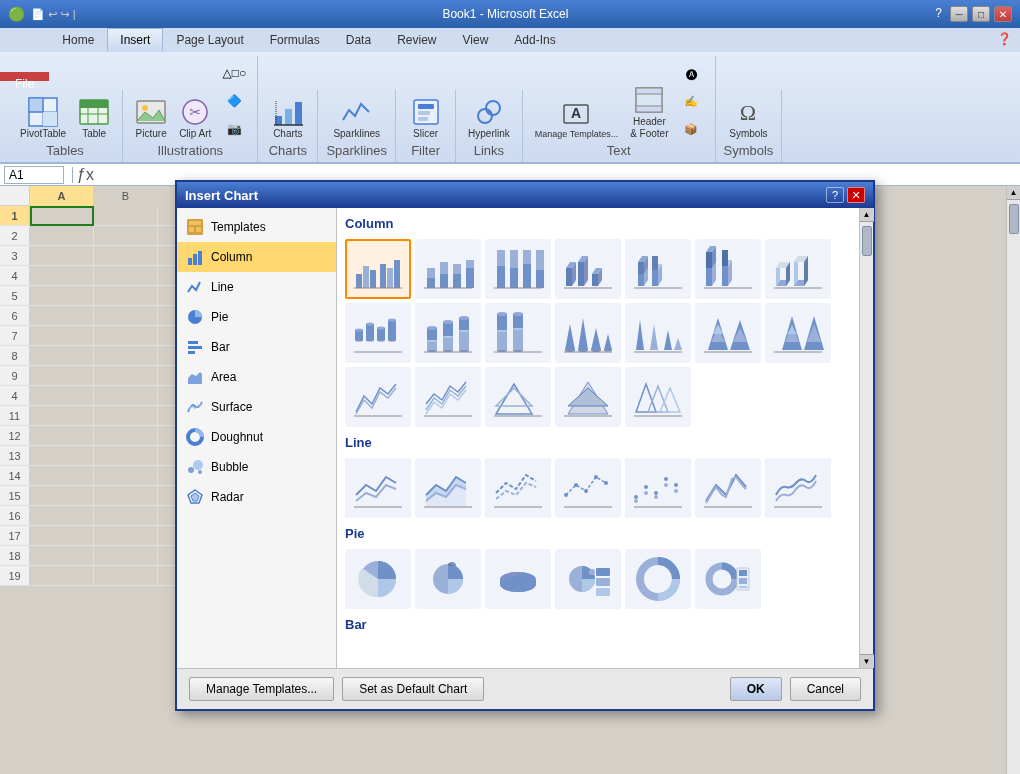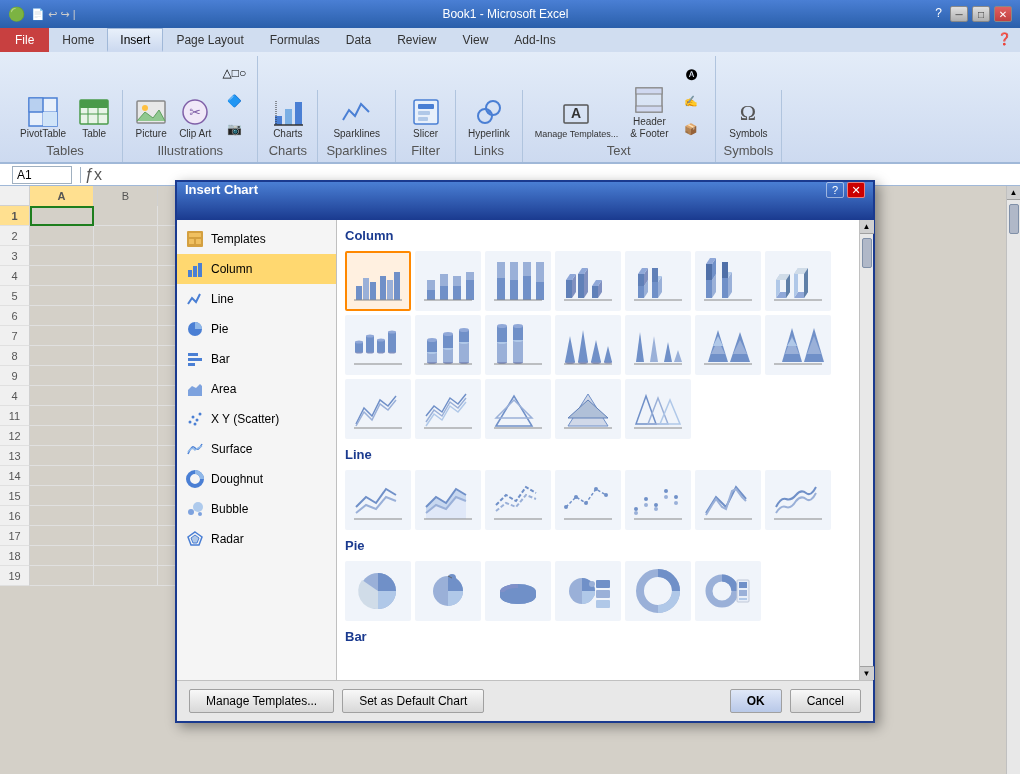--- a/index.html
+++ b/index.html
@@ -9,47 +9,47 @@
     .title-bar { background: linear-gradient(to bottom, #4a7fd4, #2a5faa); height: 28px; display: flex; align-items: center; justify-content: space-between; padding: 0 8px; }
     .title-bar-text { color: white; font-size: 12px; }
     .title-bar-controls { display: flex; gap: 4px; }
     .title-bar-btn { width: 18px; height: 16px; background: linear-gradient(to bottom, #e0e0e0, #b0b0b0); border: 1px solid #888; border-radius: 2px; display: flex; align-items: center; justify-content: center; font-size: 10px; cursor: pointer; color: #333; }
 
     
     .ribbon { background: linear-gradient(to bottom, #e8f0fa, #cddaf0); border-bottom: 2px solid #a0b8d8; }
     .ribbon-tabs { display: flex; background: #d0ddf0; height: 24px; }
     .ribbon-tab { padding: 4px 12px; font-size: 12px; cursor: pointer; border: 1px solid transparent; border-bottom: none; color: #333; }
     .ribbon-tab.active { background: linear-gradient(to bottom, #e8f0fa, #cddaf0); border-color: #a0b8d8; border-bottom: 2px solid #cddaf0; color: #000; font-weight: normal; }
-    .ribbon-tab.file { background: #c84040; color: white; border-radius: 0; padding: 4px 14px; }
+    .ribbon-tab.file { background: #c84040; color: white; border-radius: 0; padding: 4px 14px; margin-top: 44px; }
     .ribbon-content { display: flex; align-items: flex-end; padding: 4px 8px 0; min-height: 80px; }
     .ribbon-group { display: flex; flex-direction: column; align-items: center; border-right: 1px solid #b0c4de; padding: 4px 8px; min-width: 60px; }
     .ribbon-group-items { display: flex; gap: 4px; align-items: flex-end; }
     .ribbon-group-label { font-size: 13px; color: #555; margin-top: 1px; text-align: center; }
     .ribbon-btn { display: flex; flex-direction: column; align-items: center; cursor: pointer; padding: 2px 4px; border-radius: 2px; min-width: 36px; }
     .ribbon-btn .icon { width: 32px; height: 32px; display: flex; align-items: center; justify-content: center; font-size: 20px; }
     .ribbon-btn .label { font-size: 10px; color: #333; text-align: center; line-height: 1.2; }
     .ribbon-btn-sm { display: flex; flex-direction: column; align-items: center; cursor: pointer; padding: 1px 3px; }
     .ribbon-btn-sm .icon { width: 24px; height: 24px; display: flex; align-items: center; justify-content: center; font-size: 16px; }
-    .formula-bar { display: flex; align-items: center; background: white; border-bottom: 1px solid #a0b8d8; height: 22px; padding: 0 12px; }
+    .formula-bar { display: flex; align-items: center; background: white; border-bottom: 1px solid #a0b8d8; height: 22px; padding: 0 4px; }
     .name-box { width: 60px; border: 1px solid #a0b0c0; padding: 1px 4px; font-size: 12px; margin-right: 4px; }
     .formula-bar-sep { width: 1px; background: #a0b0c0; height: 16px; margin: 0 4px; }
     .formula-input { flex: 1; border: none; outline: none; font-size: 12px; }
     .col-header { width: 64px; border-right: 1px solid #d0d0d0; text-align: center; font-size: 11px; color: #555; line-height: 20px; flex-shrink: 0; }
     .col-header.active { background: #ffe090; font-weight: bold; }
     .corner-cell { width: 30px; height: 20px; background: #f0f0f0; border-right: 1px solid #d0d0d0; border-bottom: 1px solid #d0d0d0; }
     .grid-row { display: flex; height: 20px; }
     .row-header { width: 30px; background: #f0f0f0; border-right: 1px solid #d0d0d0; border-bottom: 1px solid #e0e0e0; text-align: center; font-size: 11px; color: #555; line-height: 20px; flex-shrink: 0; }
     .row-header.active { background: #ffe090; font-weight: bold; }
     .cell { width: 64px; height: 20px; border-right: 1px solid #e0e0e0; border-bottom: 1px solid #e0e0e0; padding: 1px 3px; font-size: 11px; flex-shrink: 0; }
     .cell.active { border: 2px solid #1e7e1e; }
 
     
     .dialog-overlay { position: fixed; top: 0; left: 0; width: 1020px; height: 774px; display: flex; align-items: center; justify-content: center; pointer-events: none; }
     .dialog { pointer-events: all; position: absolute; top: 180px; left: 175px; width: 700px; background: white; border: 2px solid #1a3a8f; box-shadow: 4px 4px 12px rgba(0,0,0,0.4); }
-    .dialog-titlebar { background: linear-gradient(to bottom, #4a7fd4, #1a3a8f); height: 38px; display: flex; align-items: flex-start; justify-content: space-between; padding: 0 8px; }
+    .dialog-titlebar { background: linear-gradient(to bottom, #4a7fd4, #1a3a8f); height: 26px; display: flex; align-items: center; justify-content: space-between; padding: 0 8px; }
     .dialog-title { color: white; font-size: 13px; font-weight: bold; }
     .dialog-title-btns { display: flex; gap: 3px; }
     .dialog-title-btn { width: 18px; height: 16px; display: flex; align-items: center; justify-content: center; font-size: 11px; cursor: pointer; border: 1px solid rgba(255,255,255,0.5); border-radius: 2px; color: white; }
     .dialog-title-btn.close { background: #cc0000; }
     .dialog-body { display: flex; height: 460px; }
     .chart-list { width: 160px; background: #f5f5f5; border-right: 1px solid #c0c0c0; padding: 4px 0; }
     .chart-list-item { display: flex; align-items: center; padding: 5px 8px; cursor: pointer; font-size: 12px; gap: 6px; }
     .chart-list-item.active { background: #ffd870; }
     .chart-icon { width: 20px; height: 20px; display: flex; align-items: center; justify-content: center; font-size: 14px; }
     .chart-panel { flex: 1; display: flex; flex-direction: column; padding: 8px; overflow: hidden; }
@@ -679,32 +679,20 @@
           <div class="chart-icon">
             <svg width="18" height="18" viewBox="0 0 18 18">
                 <polygon points="2,16 2,10 6,6 10,8 14,4 16,6 16,16" fill="#4a7fd4" opacity="0.7"></polygon>
               </svg>
           </div>
           <span>Area</span>
         </div>
         <div class="chart-list-item">
           <div class="chart-icon">
             <svg width="18" height="18" viewBox="0 0 18 18">
-              <circle cx="4" cy="12" r="1.5" fill="#4a7fd4"></circle>
-              <circle cx="7" cy="7" r="1.5" fill="#4a7fd4"></circle>
-              <circle cx="11" cy="10" r="1.5" fill="#4a7fd4"></circle>
-              <circle cx="14" cy="4" r="1.5" fill="#4a7fd4"></circle>
-              <circle cx="9" cy="14" r="1.5" fill="#4a7fd4"></circle>
-            </svg>
-          </div>
-          <span>X Y (Scatter)</span>
-        </div>
-        <div class="chart-list-item">
-          <div class="chart-icon">
-            <svg width="18" height="18" viewBox="0 0 18 18">
                 <path d="M2,14 Q6,4 9,8 Q12,12 16,4" fill="none" stroke="#4a7fd4" stroke-width="1.5"></path>
                 <path d="M2,12 Q6,6 9,10 Q12,8 16,6" fill="none" stroke="#90b8e8" stroke-width="1.5"></path>
               </svg>
           </div>
           <span>Surface</span>
         </div>
         <div class="chart-list-item">
           <div class="chart-icon">
             <svg width="18" height="18" viewBox="0 0 18 18">
                 <circle cx="9" cy="9" r="7" fill="none" stroke="#4a7fd4" stroke-width="4"></circle>

